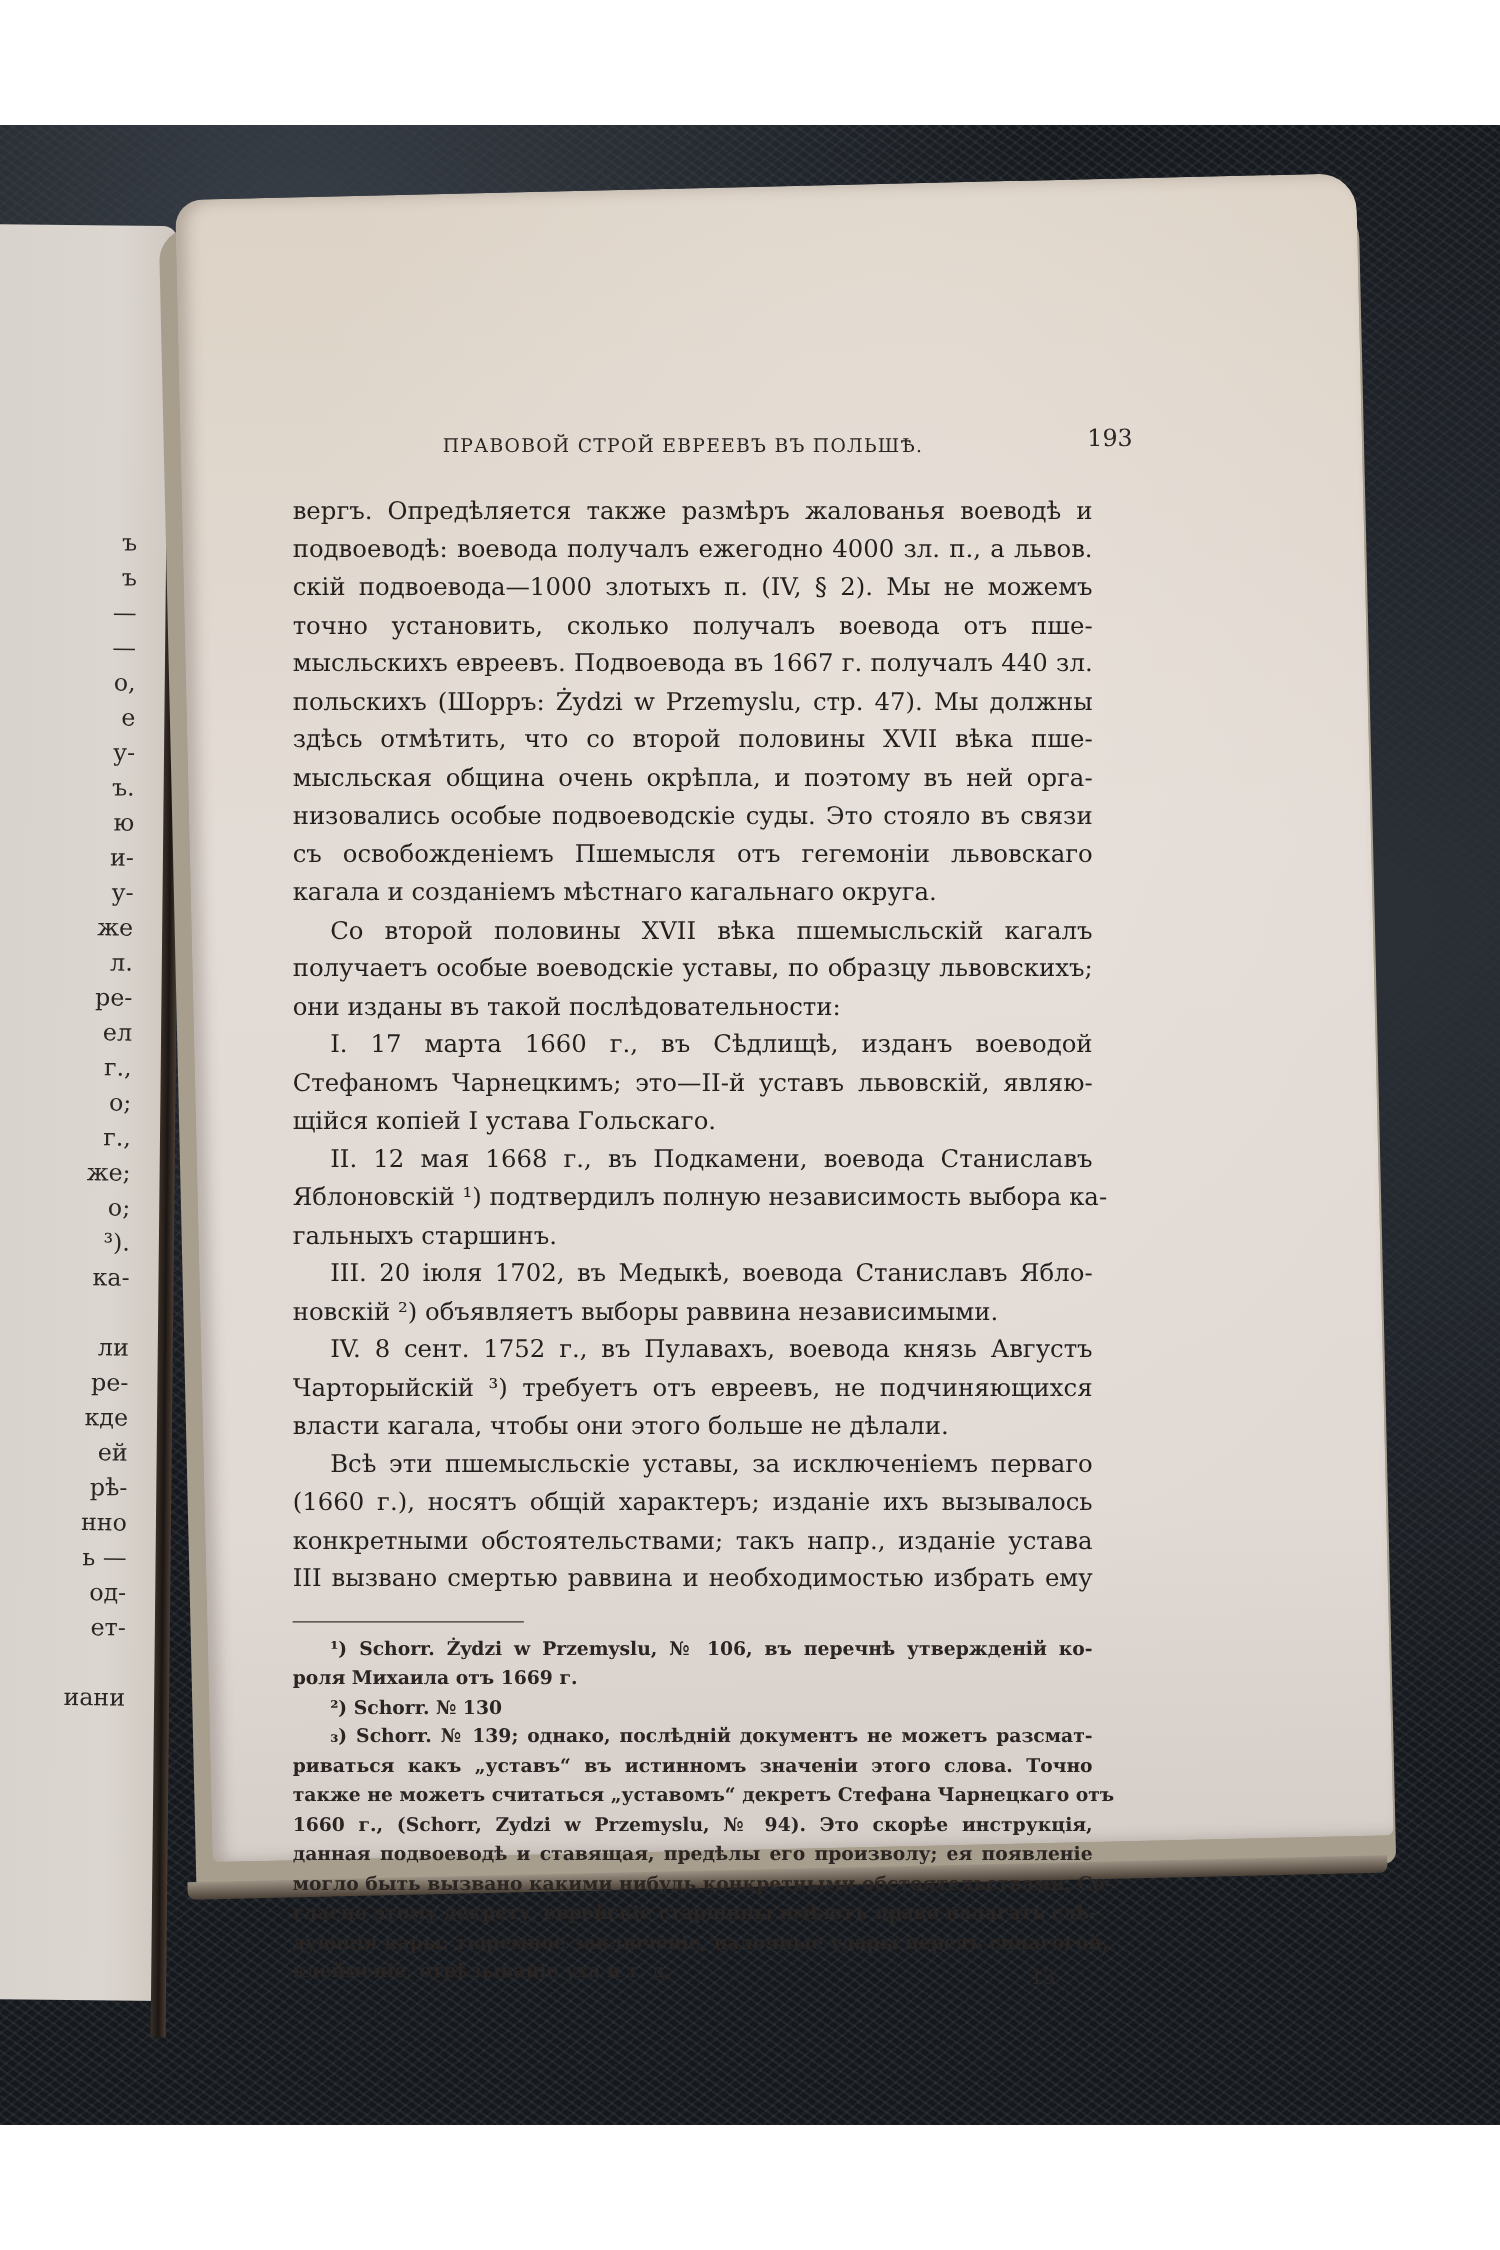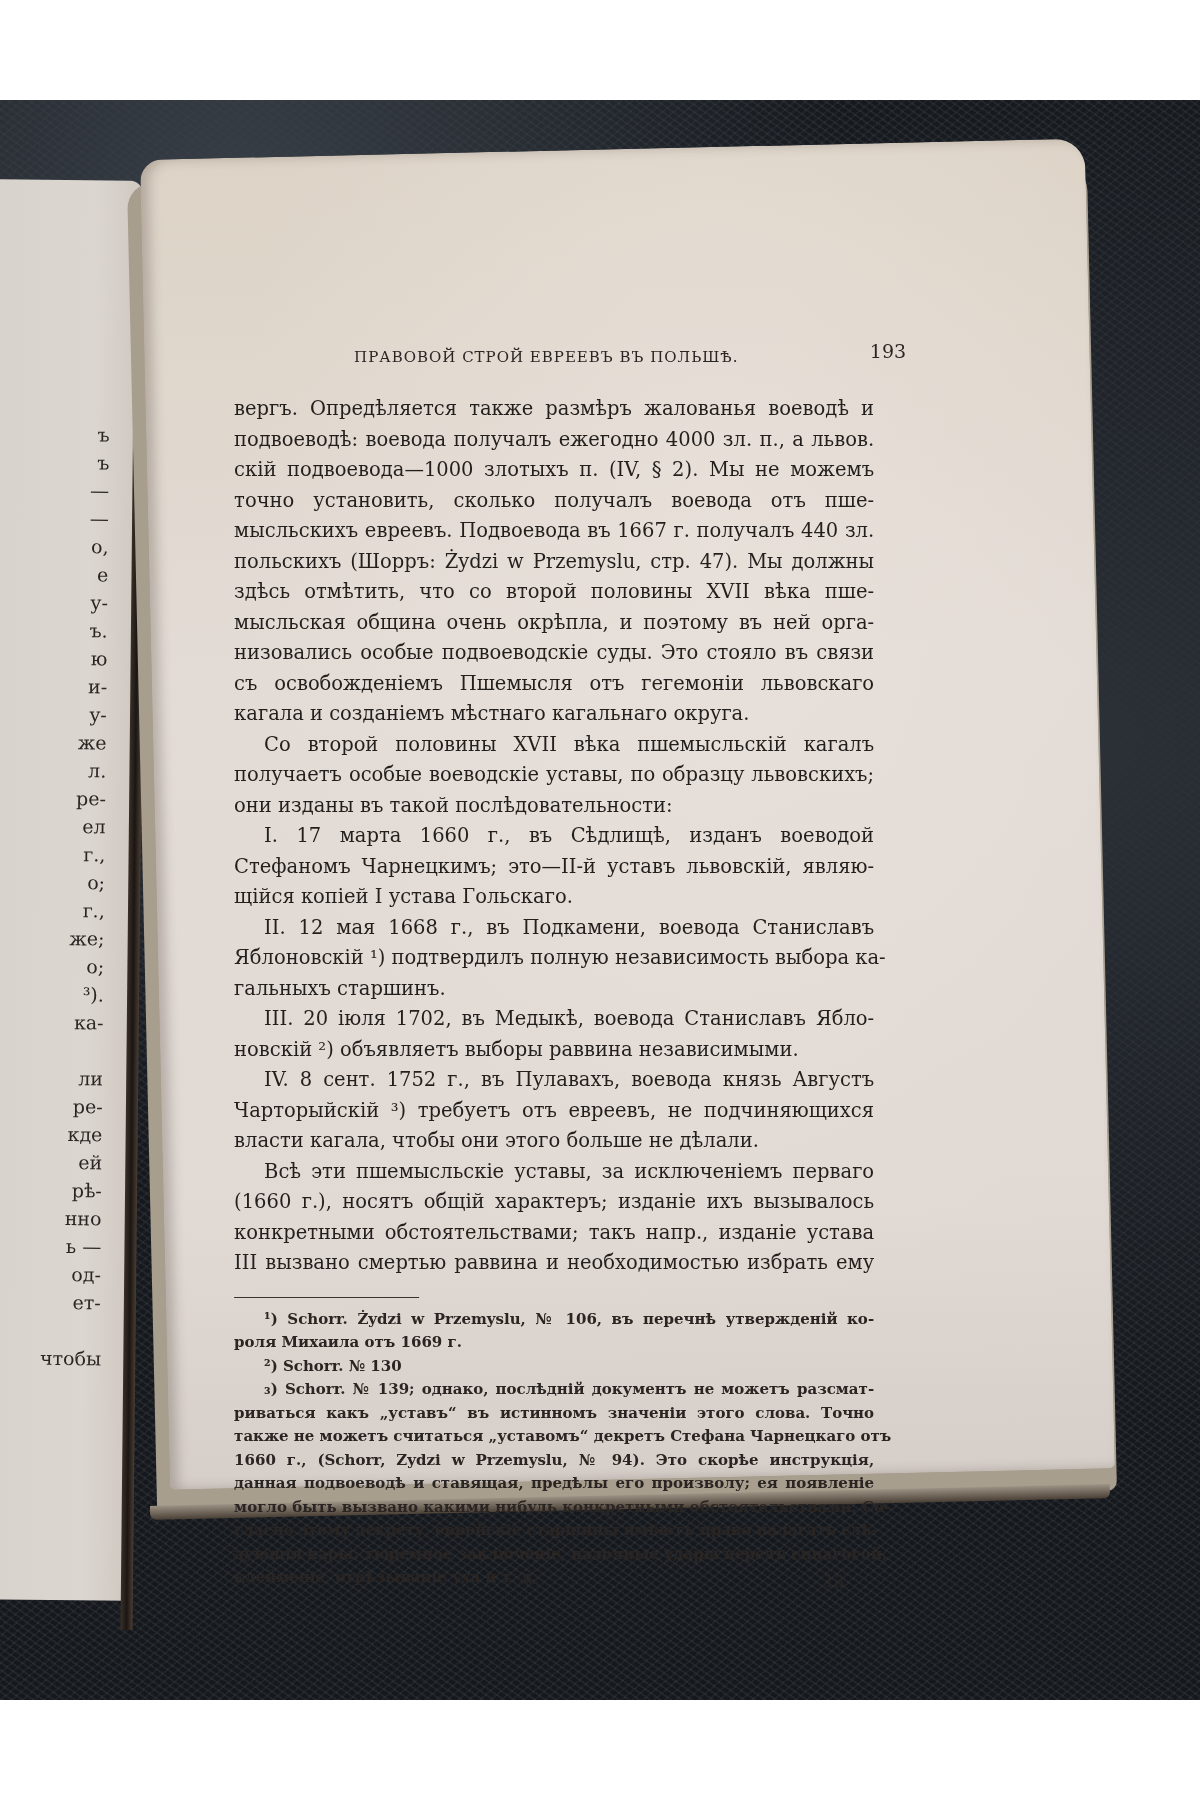--- a/index.html
+++ b/index.html
@@ -121,21 +121,21 @@
       <div>ли</div>
       <div>ре-</div>
       <div>кде</div>
       <div>ей</div>
       <div>рѣ-</div>
       <div>нно</div>
       <div>ь —</div>
       <div>од-</div>
       <div>ет-</div>
       <div></div>
-      <div>чтобы</div>
+      <div>иани</div>
     </div>
   </div>
   <div class="gutter"></div>
   <div class="page-edges"></div>
   <div class="bottom-shadow"></div>
 
   <div class="right-page">
     <div class="content">
       <div class="running-head">
         <span class="running-title">ПРАВОВОЙ СТРОЙ ЕВРЕЕВЪ ВЪ ПОЛЬШѢ.</span>

